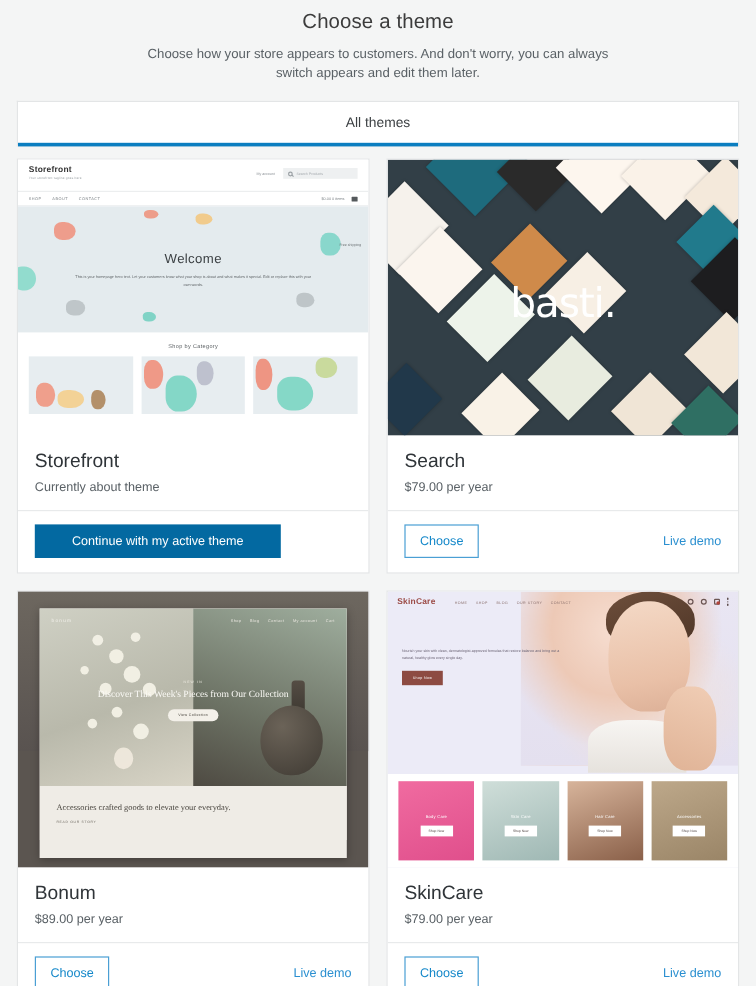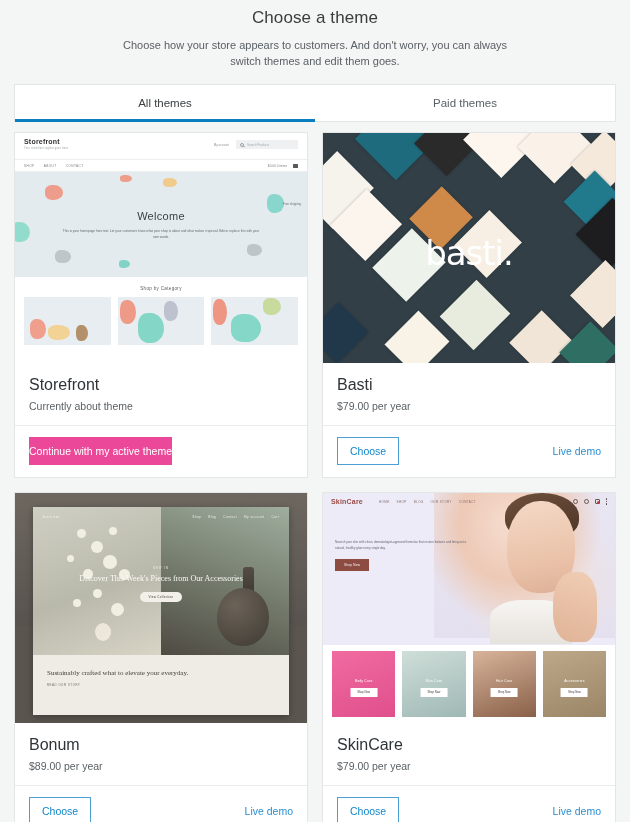--- a/index.html
+++ b/index.html
@@ -56,23 +56,23 @@
   .card-title {
     font-size: 16px; font-weight: 400; color: #2f3438; line-height: 20px;
   }
   .card-sub { font-size: 10.5px; color: #5a6166; margin-top: 5px; }
   .card-actions {
     border-top: 1px solid #e8eaeb; padding: 11px 14px 12px;
     display: flex; align-items: center; justify-content: space-between;
     min-height: 47px;
   }
   .btn-primary {
-    background: #ec4899; color: #fff; border: none;
+    background: #0369a1; color: #fff; border: none;
     font-size: 10.5px; font-family: inherit;
-    padding: 8px 0; cursor: pointer;
+    padding: 8px 31px; cursor: pointer;
   }
   .btn-outline {
     background: #fff; color: #1387c9; border: 1px solid #4a9fd4;
     font-size: 10.5px; font-family: inherit;
     padding: 7px 12px; cursor: pointer;
   }
   .link-demo {
     font-size: 10.5px; color: #2a8fd0; text-decoration: none; cursor: pointer;
   }
 
@@ -270,29 +270,26 @@
     background: #fff; color: #4a3f3d; font-size: 2.8px; padding: 2.5px 7px;
   }
 </style>
 </head>
 <body>
 
 <div class="page">
 
   <div class="header">
     <div class="page-title">Choose a theme</div>
-    <div class="page-subtitle">Choose how your store appears to customers. And don't worry, you can always switch themes and edit them goes.</div>
+    <div class="page-subtitle">Choose how your store appears to customers. And don't worry, you can always switch appears and edit them later.</div>
   </div>
 
   <div class="tabs-card">
     <div class="tab active">
       <span>All themes</span>
-    </div>
-    <div class="tab">
-      <span>Paid themes</span>
     </div>
   </div>
   <div class="tabs-underline"></div>
 
   <div class="grid">
 
     <div class="theme-card">
       <div class="preview">
         <div class="sf">
           <div class="sf-top">
@@ -381,21 +378,21 @@
           <span class="bt" style="width:46px;height:50px;background:#f2e7d8;left:258px;top:136px;"></span>
           <span class="bt" style="width:48px;height:52px;background:#e8ecdf;left:128px;top:156px;"></span>
           <span class="bt" style="width:44px;height:48px;background:#f9f2e7;left:72px;top:186px;"></span>
           <span class="bt" style="width:42px;height:44px;background:#21384a;left:-6px;top:178px;"></span>
           <span class="bt" style="width:44px;height:46px;background:#f0e5d6;left:196px;top:186px;"></span>
           <span class="bt" style="width:40px;height:44px;background:#2f6f63;left:246px;top:196px;"></span>
           <div class="basti-word">basti.</div>
         </div>
       </div>
       <div class="card-info">
-        <div class="card-title">Basti</div>
+        <div class="card-title">Search</div>
         <div class="card-sub">$79.00 per year</div>
       </div>
       <div class="card-actions">
         <button class="btn-outline">Choose</button>
         <a class="link-demo">Live demo</a>
       </div>
     </div>
 
     <div class="theme-card">
       <div class="preview">
@@ -424,26 +421,26 @@
                 <span class="bn-links">
                   <span>Shop</span>
                   <span>Blog</span>
                   <span>Contact</span>
                   <span>My account</span>
                   <span>Cart</span>
                 </span>
               </div>
               <div class="bn-center">
                 <div class="bn-eyebrow">NEW IN</div>
-                <div class="bn-h1">Discover This Week's Pieces from Our Accessories</div>
+                <div class="bn-h1">Discover This Week's Pieces from Our Collection</div>
                 <span class="bn-btn">View Collection</span>
               </div>
             </div>
             <div class="bn-bottom">
-              <div class="bn-bh">Sustainably crafted what to elevate your everyday.</div>
+              <div class="bn-bh">Accessories crafted goods to elevate your everyday.</div>
               <div class="bn-link">READ OUR STORY</div>
             </div>
           </div>
         </div>
       </div>
       <div class="card-info">
         <div class="card-title">Bonum</div>
         <div class="card-sub">$89.00 per year</div>
       </div>
       <div class="card-actions">

